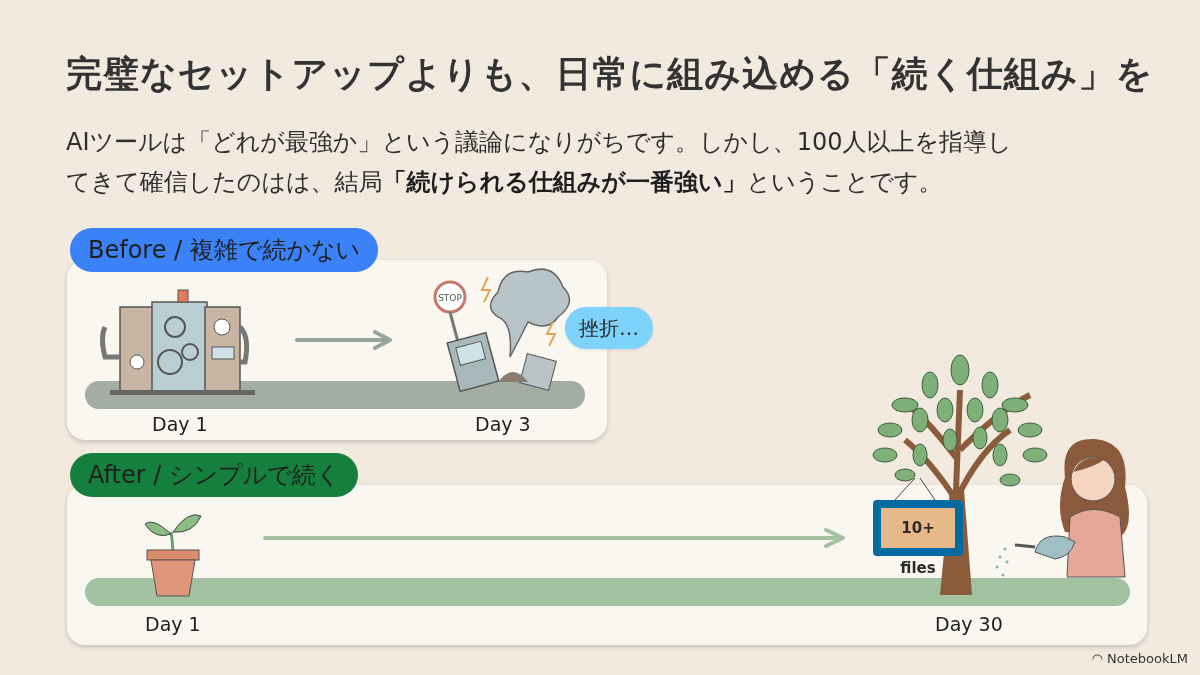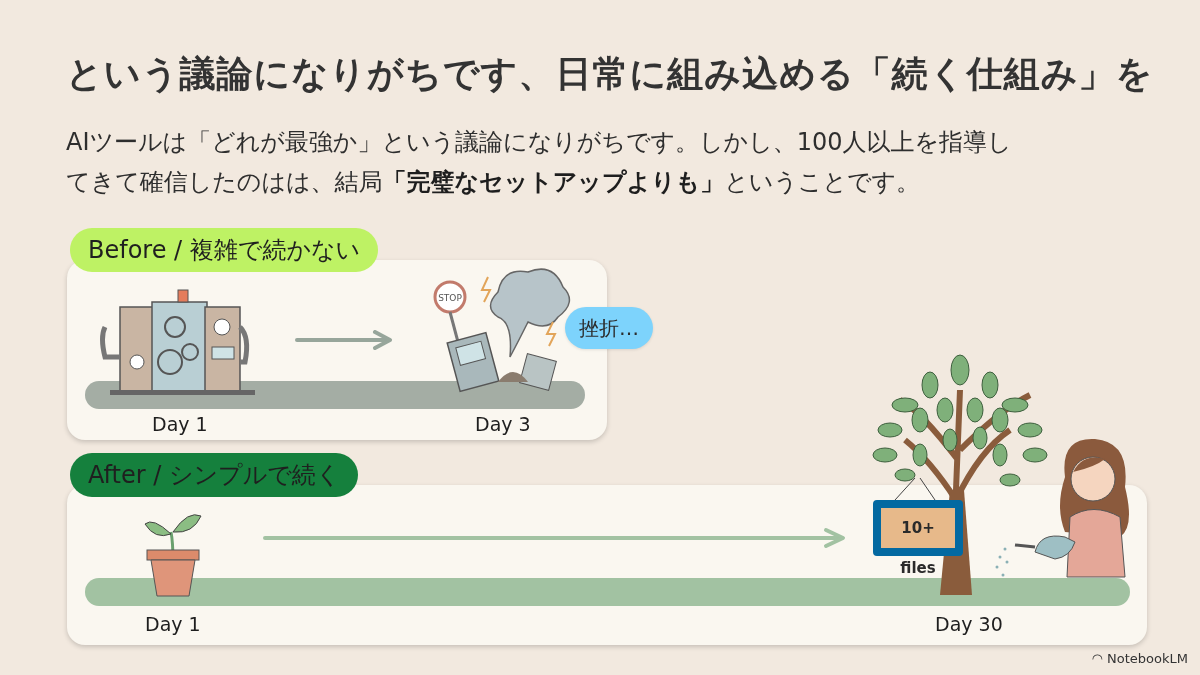--- a/index.html
+++ b/index.html
@@ -4,39 +4,39 @@
 <style>
   html,body{margin:0;padding:0;}
   body{width:1200px;height:675px;background:#f2e9df;position:relative;overflow:hidden;font-family:"DejaVu Sans","Liberation Sans",sans-serif;color:#2b2b2b;}
   .title{position:absolute;left:66px;top:50px;font-size:36px;font-weight:bold;letter-spacing:1px;color:#333;white-space:nowrap;}
   .body-text{position:absolute;left:66px;top:122px;width:1080px;font-size:24px;line-height:40px;color:#2e2e2e;}
   .body-text b{font-weight:bold;color:#1e1e1e;}
   .panel{position:absolute;background:#faf7f0;border-radius:18px;box-shadow:0 2px 5px rgba(0,0,0,0.18);}
   .panel-before{left:67px;top:260px;width:540px;height:180px;}
   .panel-after{left:67px;top:485px;width:1080px;height:160px;}
   .tag{position:absolute;border-radius:22px;font-size:24px;padding:0 18px;height:44px;line-height:44px;color:#1f1f1f;white-space:nowrap;}
-  .tag-before{left:70px;top:228px;background:#bef264;}
+  .tag-before{left:70px;top:228px;background:#3b82f6;}
   .tag-after{left:70px;top:453px;background:#15803d;}
   .ground{position:absolute;border-radius:14px;}
   .ground-before{left:85px;top:381px;width:500px;height:28px;background:#a4ada4;}
   .ground-after{left:85px;top:578px;width:1045px;height:28px;background:#a2c2a2;}
   .day{position:absolute;font-size:19px;color:#1e1e1e;}
   .arrow{position:absolute;}
   .bubble{position:absolute;left:565px;top:307px;width:88px;height:42px;background:#7dd3fc;border-radius:21px;font-size:20px;line-height:42px;text-align:center;box-shadow:0 1px 3px rgba(0,0,0,0.1);}
   .sign{position:absolute;left:873px;top:500px;width:74px;height:40px;background:#e7b98a;border:8px solid #0369a1;border-radius:4px;font-size:15px;font-weight:bold;line-height:40px;text-align:center;color:#2a2a2a;}
   .brand{position:absolute;right:12px;top:651px;font-size:13px;color:#333;}
 </style>
 </head>
 <body>
 
-<div class="title">という議論になりがちです、日常に組み込める「続く仕組み」を</div>
+<div class="title">完璧なセットアップよりも、日常に組み込める「続く仕組み」を</div>
 
 <div class="body-text">
   <div>AIツールは「どれが最強か」という議論になりがちです。しかし、100人以上を指導し</div>
-  <div><span>てきて確信したのはは、結局</span><b>「完璧なセットアップよりも」</b><span>ということです。</span></div>
+  <div><span>てきて確信したのはは、結局</span><b>「続けられる仕組みが一番強い」</b><span>ということです。</span></div>
 </div>
 
 <div class="panel panel-before"></div>
 <div class="tag tag-before">Before / 複雑で続かない</div>
 <div class="ground ground-before"></div>
 
 <svg style="position:absolute;left:100px;top:282px" width="165" height="118" viewBox="0 0 165 118">
   <rect x="20" y="25" width="35" height="85" fill="#c9b5a3" stroke="#555" stroke-width="1.5"></rect>
   <rect x="52" y="20" width="55" height="90" fill="#b9cfd4" stroke="#555" stroke-width="1.5"></rect>
   <rect x="105" y="25" width="35" height="85" fill="#c9b5a3" stroke="#555" stroke-width="1.5"></rect>

